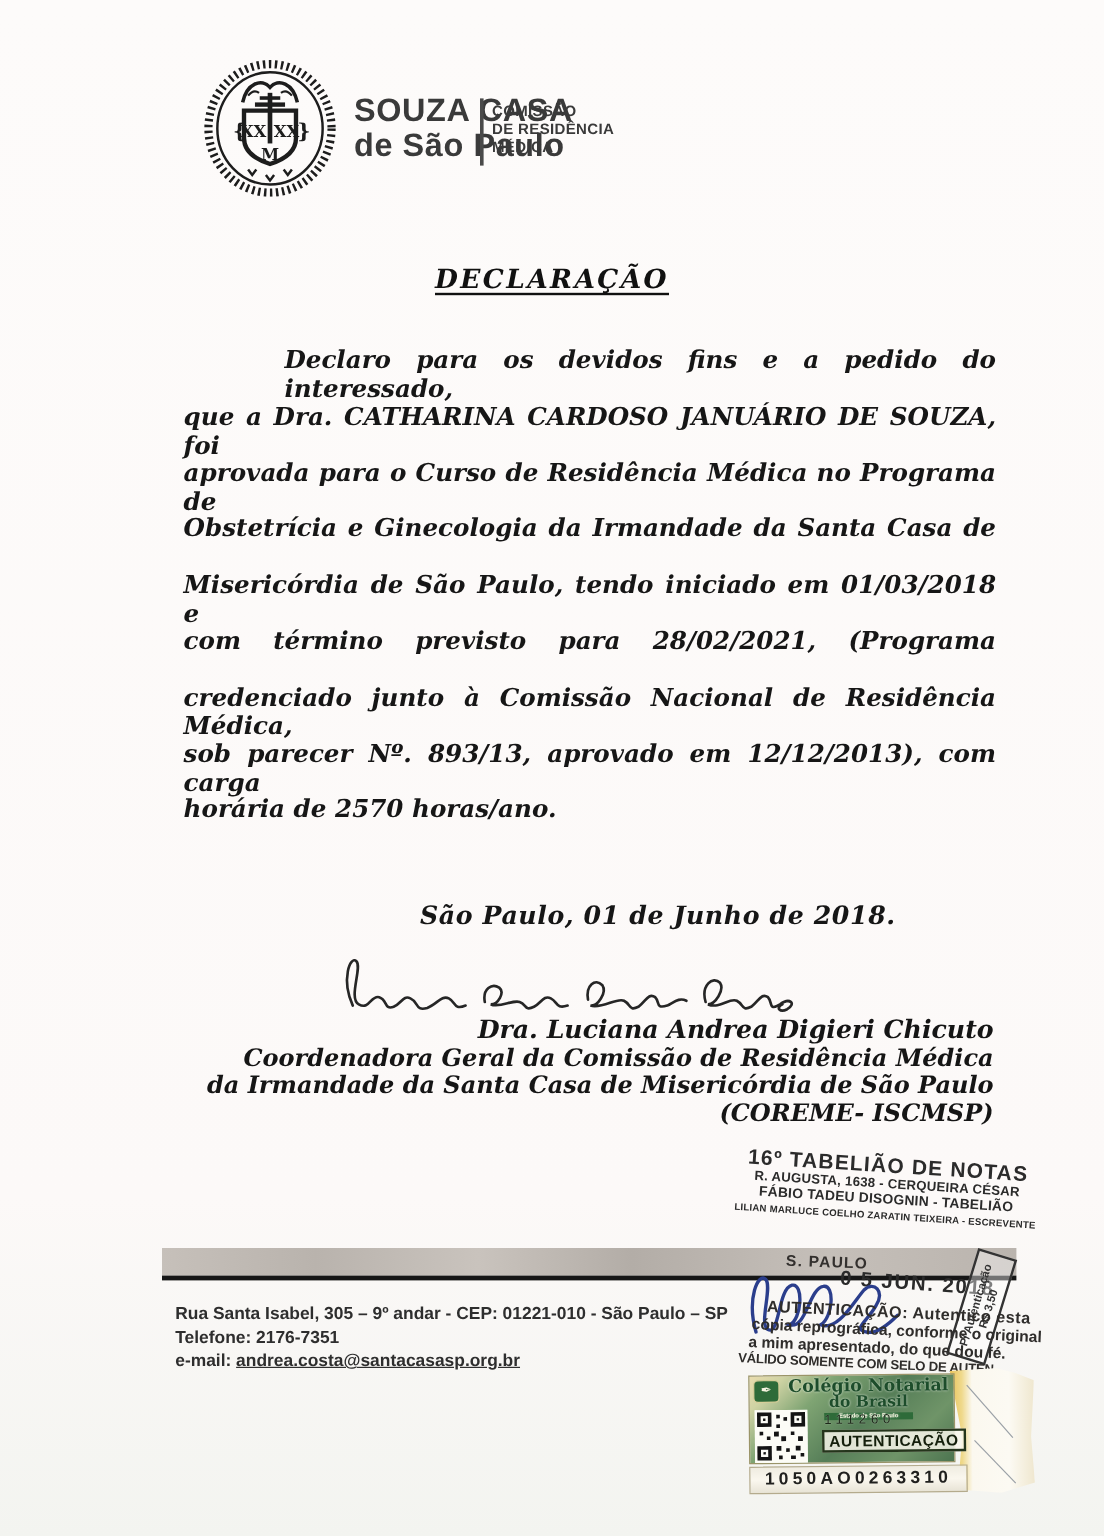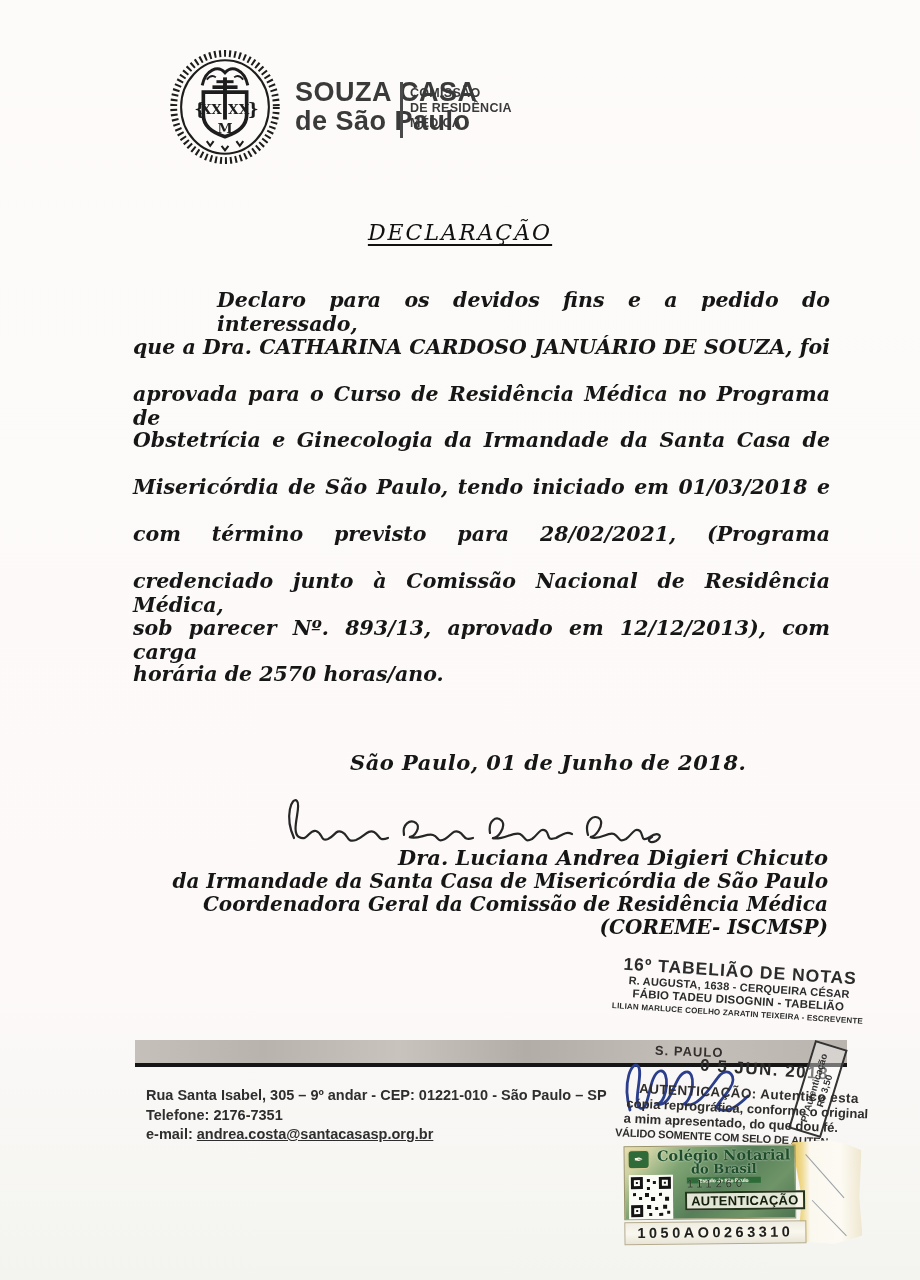--- a/index.html
+++ b/index.html
@@ -22,32 +22,32 @@
   }
   .hdr-divider{ position:absolute; left:400px; top:82px; width:3px; height:56px; background:#4a4a4a; }
   .dept{
     position:absolute; left:410px; top:86px;
     font-weight:bold; font-size:12.5px; line-height:15px; color:#3a3a3a; letter-spacing:.3px;
   }
 
   
   .doc-title{
     position:absolute; left:0; top:220px; width:920px; text-align:center;
-    font-family:"DejaVu Serif", serif; font-style:italic; font-weight:normal;
+    font-family:"DejaVu Serif", serif; font-style:italic; font-weight:bold;
     font-size:22px; letter-spacing:2px; color:#111;
   }
   .doc-title span{ text-decoration:underline; text-underline-offset:4px; }
 
   
   .body-text{
     position:absolute; left:133px; top:288px; width:697px;
     font-family:"DejaVu Serif", serif; font-style:italic; font-weight:bold;
     font-size:20.5px; color:#161616;
   }
-  .body-text .bline{ text-align:justify; text-align-last:justify; height:46.8px; }
+  .body-text .bline{ text-align:justify; text-align-last:justify; height:46.8px;margin-left:20px; }
   .body-text .bline:first-child{ padding-left:84px; }
   .body-text .bline:last-child{ text-align-last:left; }
 
   .date-line{
     position:absolute; left:318px; top:750px;
     font-family:"DejaVu Serif", serif; font-style:italic; font-weight:bold;
     font-size:21px; color:#161616; letter-spacing:.5px;margin-left:32px;
   }
 
   
@@ -214,22 +214,22 @@
     <g fill="none" stroke="#262626" stroke-width="2.2" stroke-linecap="round">
       <path d="M18,46 C8,24 16,4 21,9 C26,14 14,40 23,45 C32,50 33,37 40,39 C47,41 44,50 52,47 C59,44 60,37 66,40 C73,43 70,51 80,48 C88,45 92,37 98,40 C104,43 102,50 112,46"></path>
       <path d="M128,43 C126,32 134,27 140,31 C145,35 139,45 133,45 C141,48 151,41 157,43 C163,45 161,51 169,47 C175,44 177,37 183,40 C189,43 187,49 197,46"></path>
       <path d="M214,41 C212,29 220,23 226,29 C230,35 222,47 216,46 C226,49 238,39 244,42 C250,45 248,51 256,47 C262,43 264,35 270,39 C274,43 270,49 280,46 C286,43 290,39 296,42"></path>
       <path d="M312,43 C308,29 318,21 324,27 C328,33 320,45 314,45 C324,49 332,39 338,42 C344,45 342,51 350,47 C356,43 358,35 364,39 C368,43 364,51 374,45 C382,39 388,44 380,49 C374,52 370,48 376,45"></path>
     </g>
   </svg>
 
   <div class="sig-block">
     <div class="nm">Dra. Luciana Andrea Digieri Chicuto</div>
+    <div class="rl">Coordenadora Geral da Comissão de Residência Médica</div>
     <div class="rl">da Irmandade  da Santa Casa de Misericórdia de São Paulo</div>
-    <div class="rl">Coordenadora Geral da Comissão de Residência Médica</div>
     <div class="rl">(COREME- ISCMSP)</div>
   </div>
 
   <div class="notary-stamp">
     <div class="n1">16º TABELIÃO DE NOTAS</div>
     <div class="n2">R. AUGUSTA, 1638 - CERQUEIRA CÉSAR</div>
     <div class="n3">FÁBIO TADEU DISOGNIN - TABELIÃO</div>
     <div class="n4">LILIAN MARLUCE COELHO ZARATIN TEIXEIRA - ESCREVENTE</div>
   </div>
 

